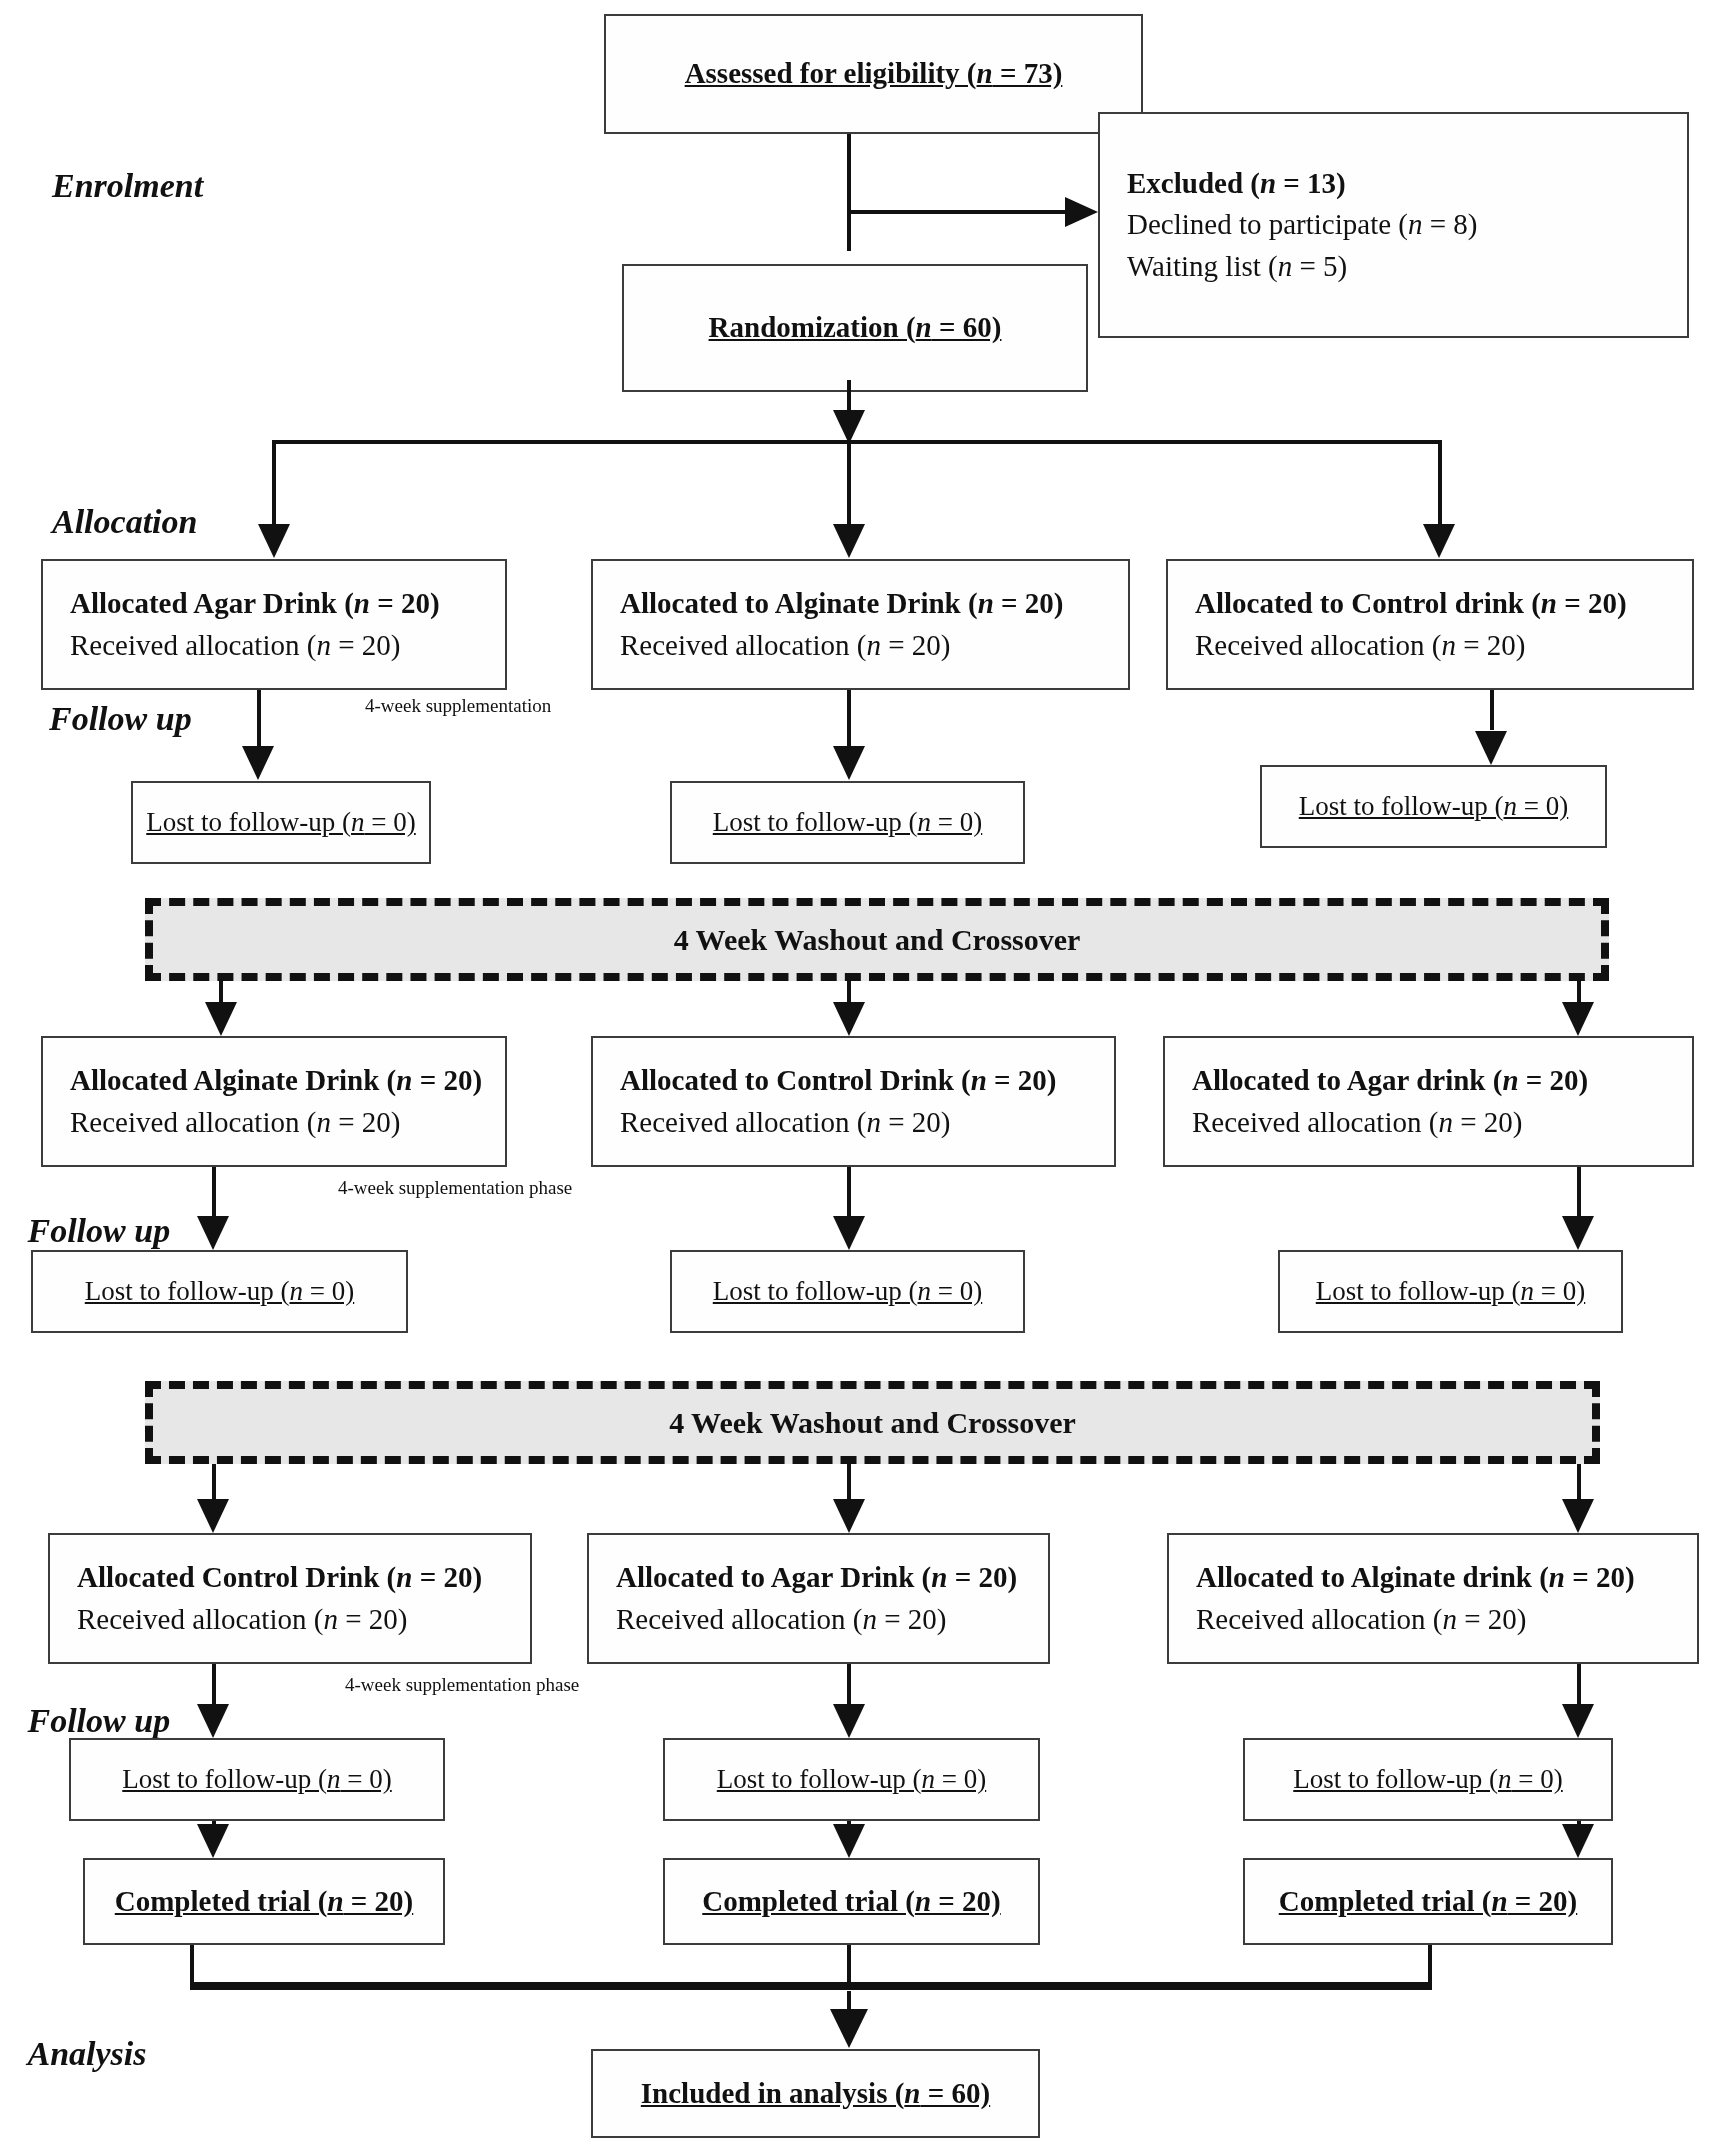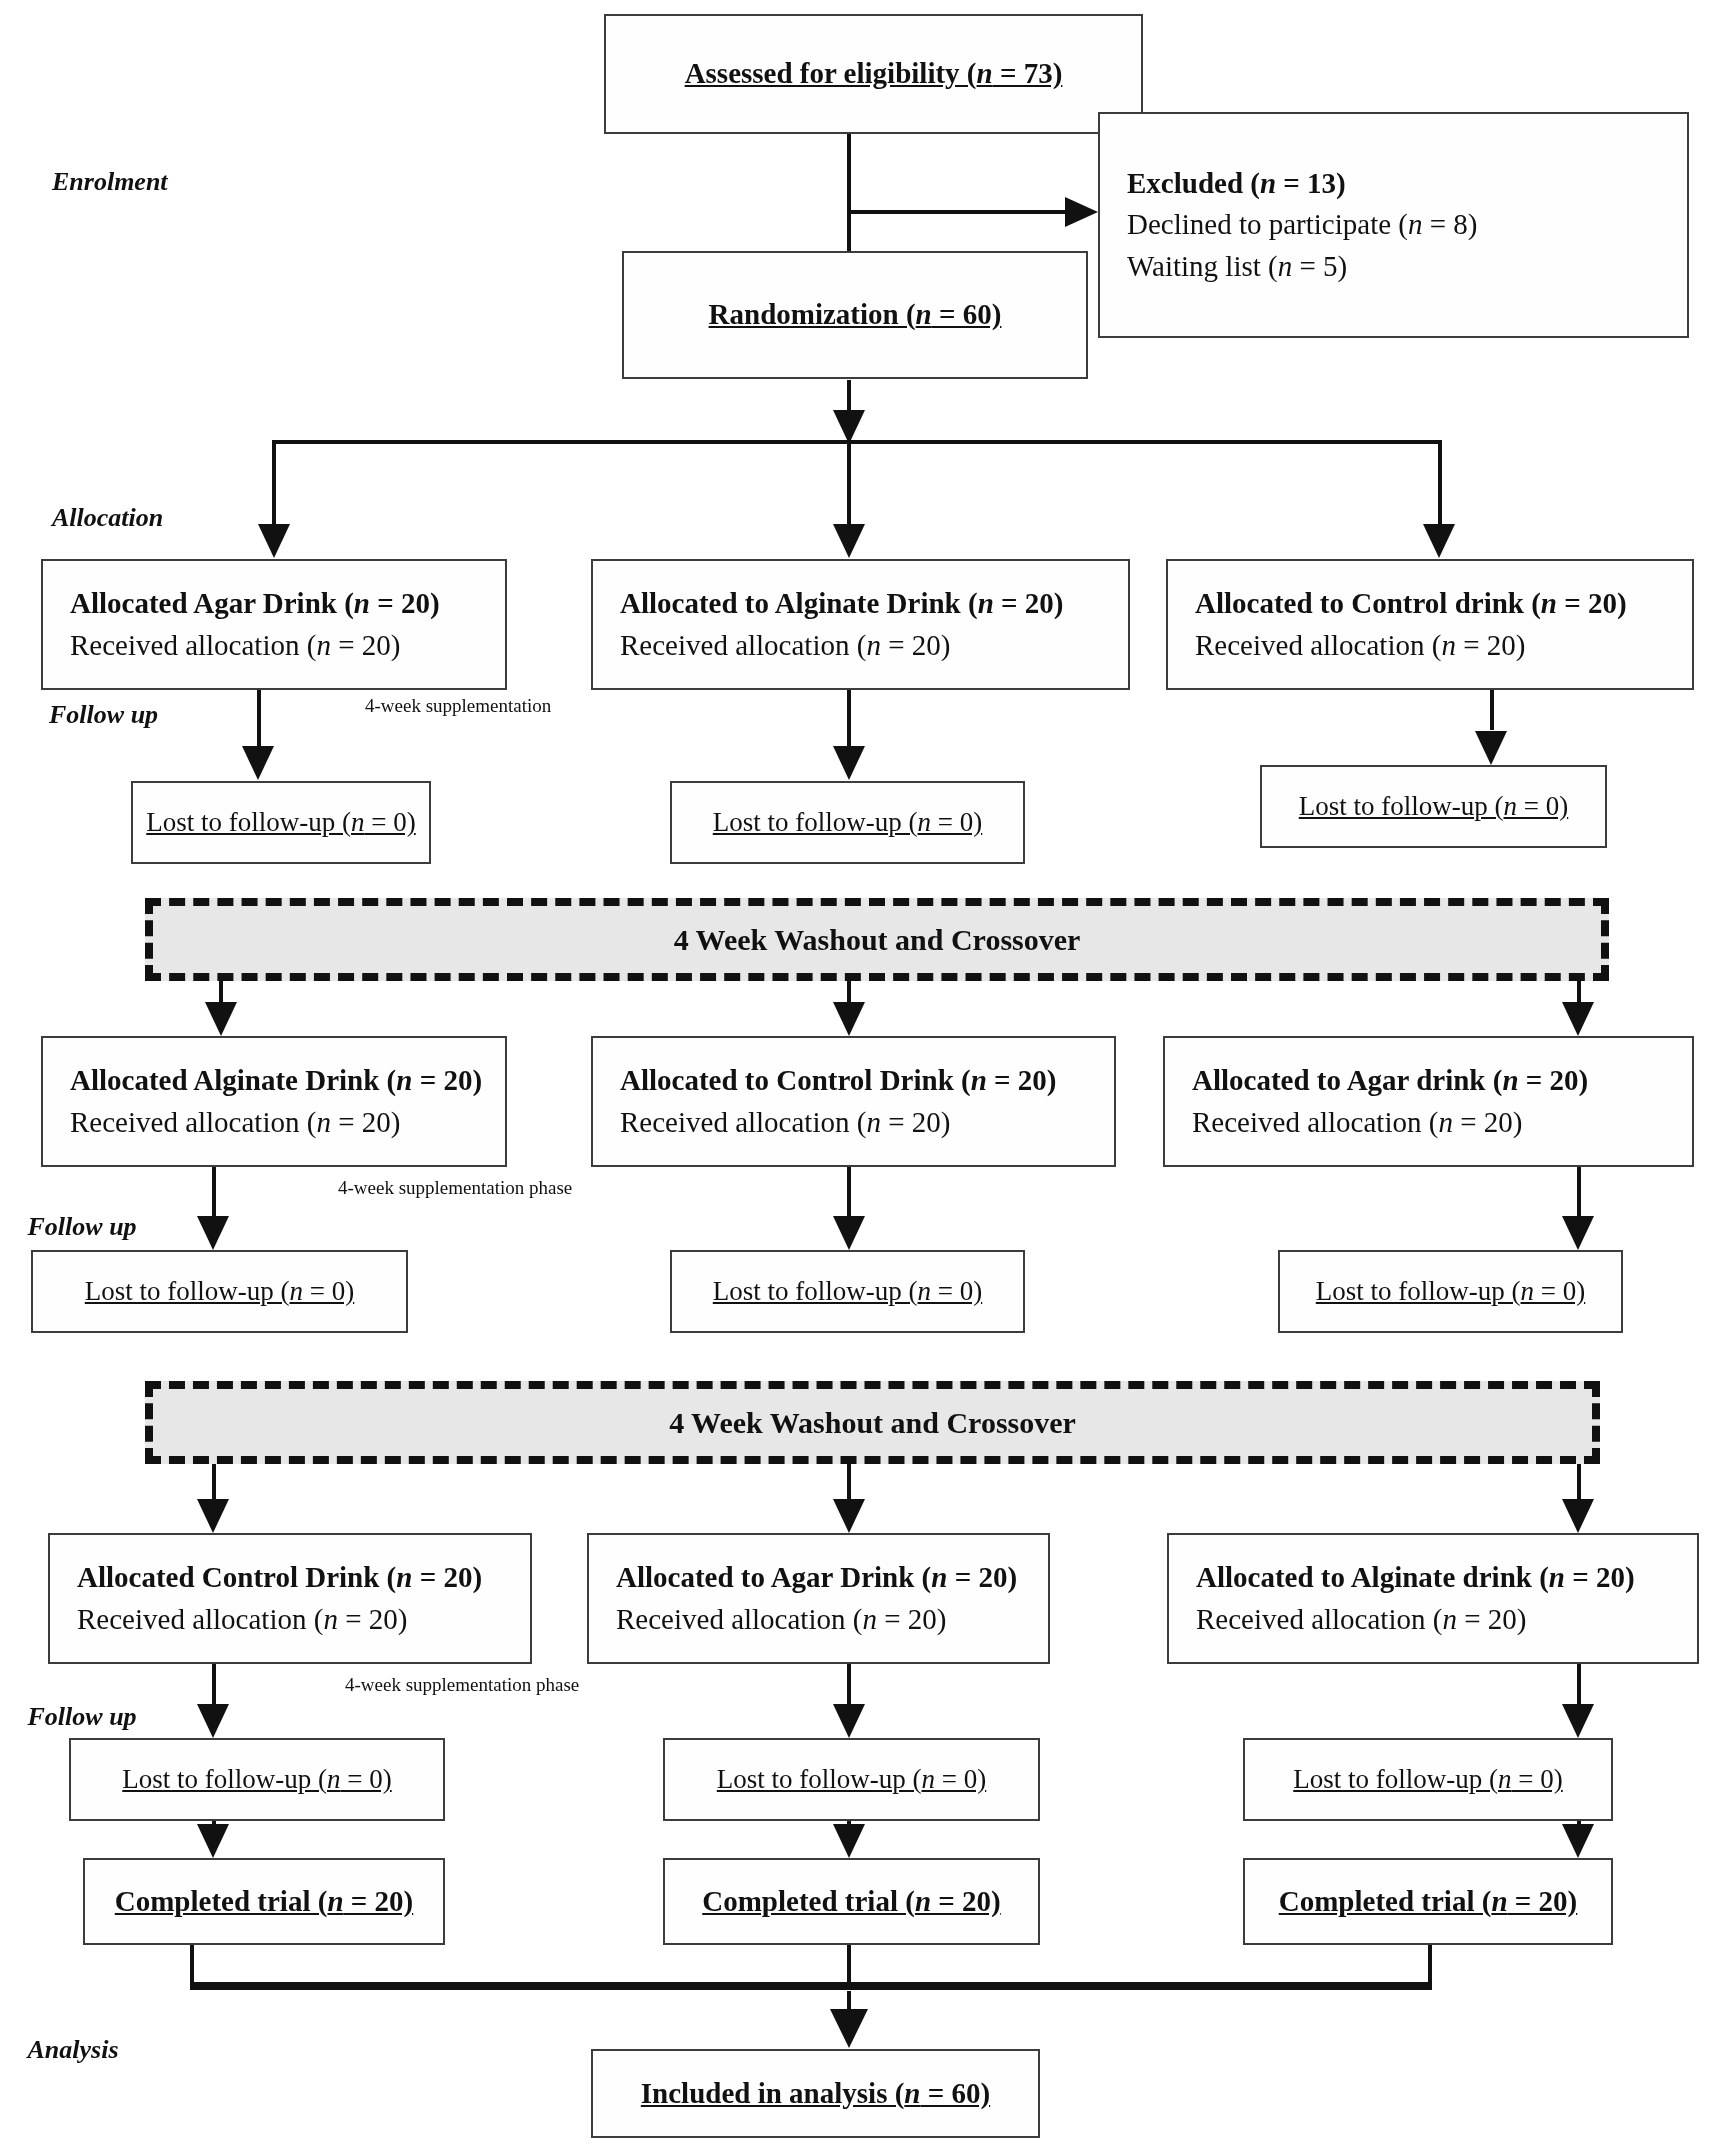--- a/index.html
+++ b/index.html
@@ -37,21 +37,21 @@
     align-items:center;
     justify-content:center;
     font-size:30px;
     font-weight:bold;
     text-align:center;
   }
   .seclabel{
     position:absolute;
     font-weight:bold;
     font-style:italic;
-    font-size:26px;
+    font-size:34px;
     white-space:nowrap;
   }
   .annot{
     position:absolute;
     font-size:19px;
     white-space:nowrap;
   }
   .vline{position:absolute;width:4.1px;background:#111;}
   .hline{position:absolute;height:4.1px;background:#111;}
   .hline.thick{height:8.3px;}
@@ -88,21 +88,21 @@
   <div class="arrow-right" style="left:1065px;top:197px;"></div>
 
   <div class="box leftal" style="left:1098px;top:112px;width:591px;height:226px;">
     <div class="bold">Excluded (<i>n</i> = 13)</div>
     <div>Declined to participate (<i>n</i> = 8)</div>
     <div>Waiting list (<i>n</i> = 5)</div>
   </div>
 
   <div class="seclabel" style="left:52px;top:167px;">Enrolment</div>
 
-  <div class="box center bold" style="left:622px;top:251px;width:466px;height:128px;">
+  <div class="box center bold" style="left:622px;top:264px;width:466px;height:128px;">
     <div>Randomization (<i>n</i> = 60)</div>
   </div>
 
   <div class="vline" style="left:847px;top:380px;height:33px;"></div>
   <div class="arrow-down" style="left:833px;top:410px;"></div>
   <div class="hline" style="left:272px;top:440px;width:1170px;"></div>
   <div class="vline" style="left:272px;top:444px;height:80px;"></div>
   <div class="vline" style="left:847px;top:444px;height:80px;"></div>
   <div class="vline" style="left:1438px;top:444px;height:80px;"></div>
   <div class="arrow-down" style="left:258px;top:524px;"></div>

